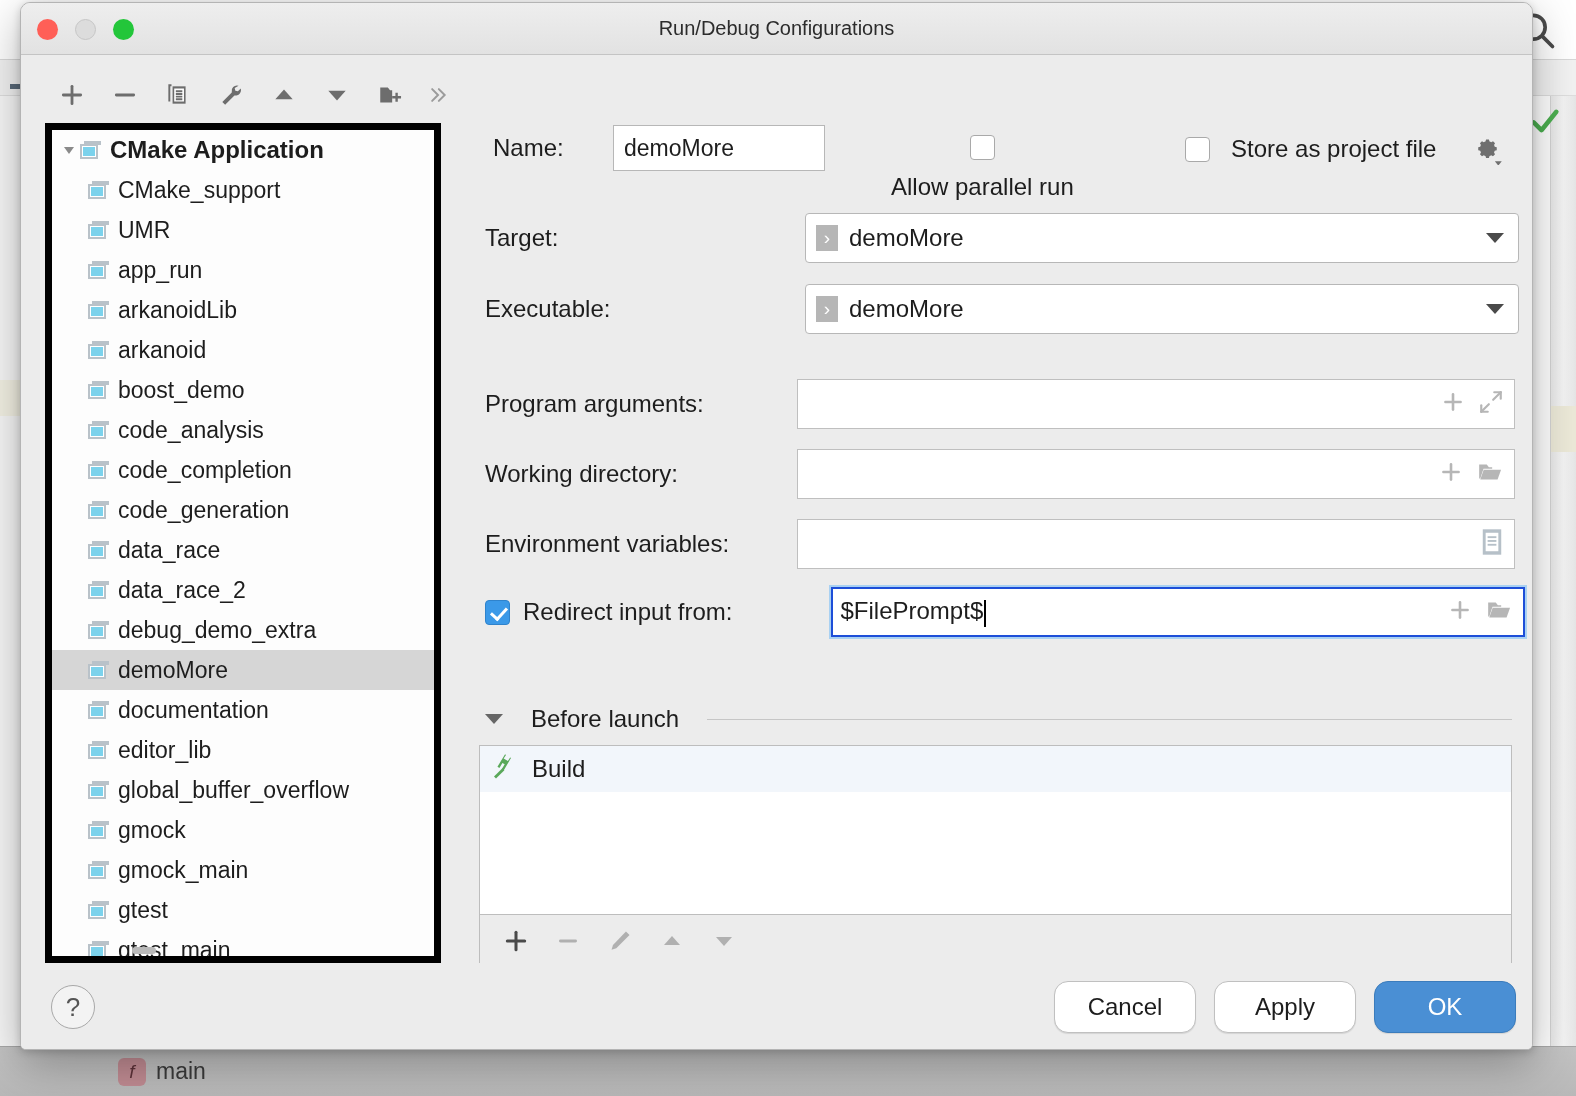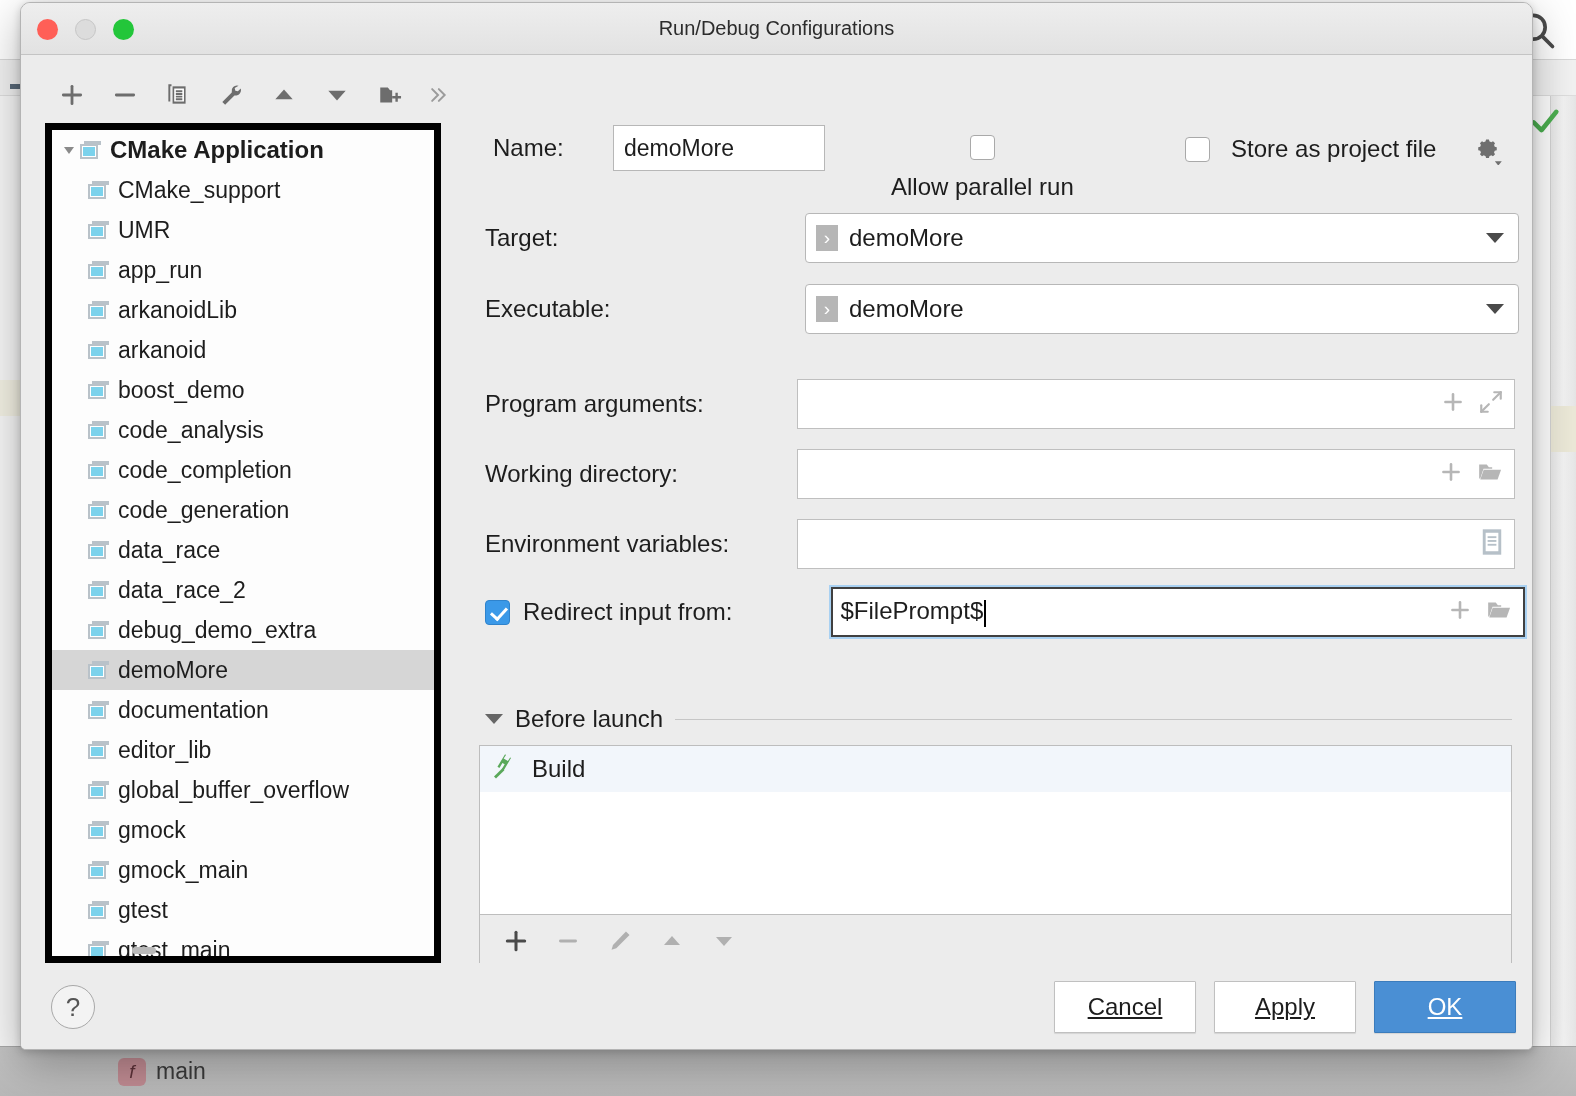--- a/index.html
+++ b/index.html
@@ -190,31 +190,31 @@
   .textfield {
     height: 50px; background: #ffffff; border: 1px solid #bfbfbf;
     display: flex; align-items: center; padding: 0 8px; position: relative;
   }
   .textfield .txt { font-size: 24px; color: #1d1d1d; }
   .tf-icons {
     position: absolute; right: 10px; top: 0; bottom: 0;
     display: flex; align-items: center; gap: 12px; color: #b6b6b6;
   }
   .textfield.focused {
-    border: 2px solid #404040; box-shadow: 0 0 0 2px #a9d1f2; margin-left: 44px;
+    border: 2px solid #1d4ed8; box-shadow: 0 0 0 2px #a9d1f2; margin-left: 44px;
   }
   .caretline {
     display: inline-block; width: 2px; height: 27px; background: #000;
     vertical-align: middle; margin-left: 1px;
   }
 
   
   #before-launch-head {
     position: absolute; left: 12px; top: 640px; right: 6px;
-    display: flex; align-items: center; gap: 12px;
+    display: flex; align-items: center; gap: 28px;
   }
   #before-launch-head .tri-d {
     width: 0; height: 0; border-left: 9px solid transparent;
     border-right: 9px solid transparent; border-top: 10px solid #666;
   }
   #before-launch-head .bl-title { font-size: 24px; color: #1d1d1d; white-space: nowrap; }
   #before-launch-head .hline { flex: 1; height: 1px; background: #c6c6c6; }
 
   #bl-list {
     position: absolute; left: 6px; top: 680px; right: 6px; height: 170px;
@@ -248,25 +248,24 @@
   }
   #help-btn {
     position: absolute; left: 30px; width: 44px; height: 44px; border-radius: 50%;
     border: 1px solid #a8a8a8; background: #f3f3f3; color: #555;
     display: flex; align-items: center; justify-content: center; font-size: 26px;
   }
   #footer-buttons {
     position: absolute; right: 16px; display: flex; gap: 18px; align-items: center;
   }
   .fbtn {
-    height: 52px; min-width: 142px; border-radius: 1px; border: 1px solid #c0c0c0;
+    height: 52px; min-width: 142px; border-radius: 14px; border: 1px solid #c0c0c0;
     background: #ffffff; font-size: 24px; color: #1d1d1d;
     display: flex; align-items: center; justify-content: center;
     box-shadow: 0 1px 1px rgba(0,0,0,0.10);
-    text-decoration: underline;
   }
   .fbtn.primary {
     background: #4a8fd4; border: 1px solid #3b7cbc; color: #ffffff;
   }
 </style>
 </head>
 <body>
 
 <div id="bg">
   <div id="bg-editorfade"></div>

